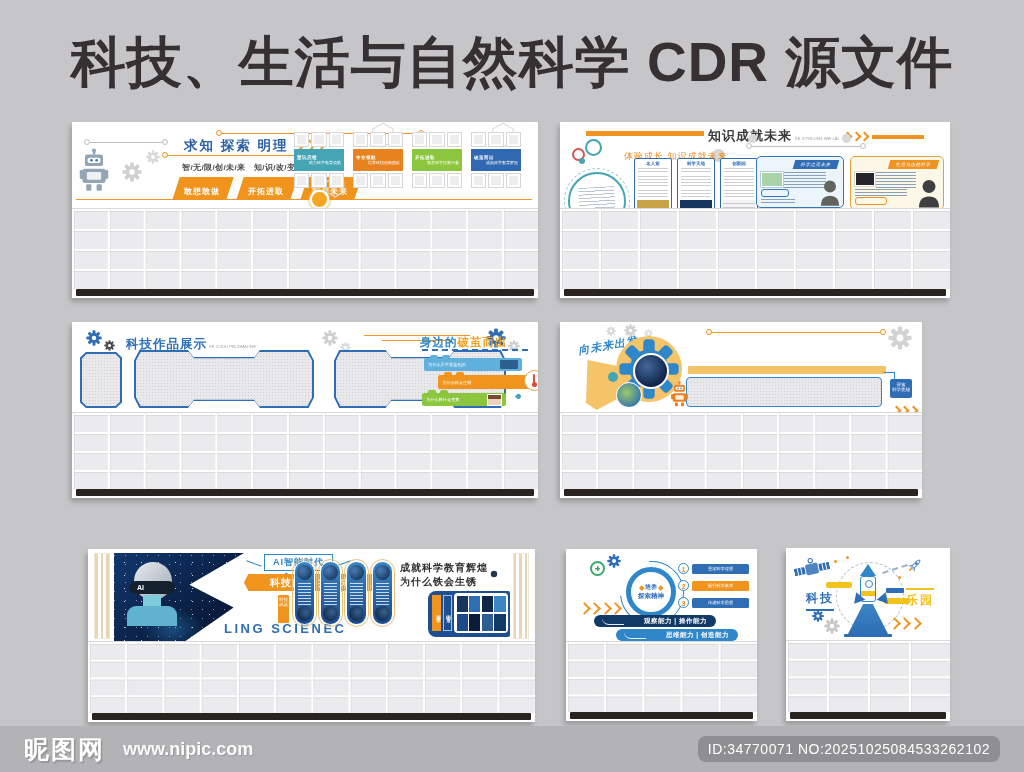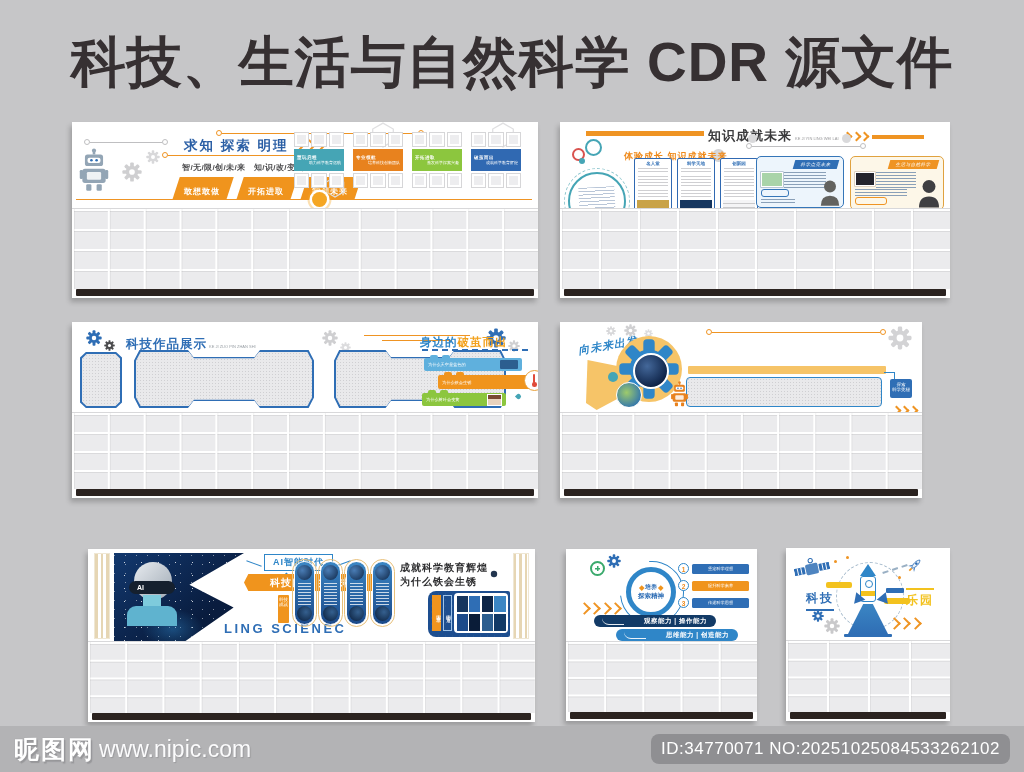--- a/index.html
+++ b/index.html
@@ -29,21 +29,21 @@
   .banner{background:#f0941d;transform:skewX(-18deg);padding:2.5px 9px}
   .banner span{display:inline-block;transform:skewX(18deg);color:#fff;font-size:8px;font-weight:700;letter-spacing:1px}
   .pgroup{width:50px}
   .frames{display:flex;gap:2px;margin:2px 0}
   .frames i{width:14px;height:13px;background:#ededef;border:1px solid #d6d6d8;box-shadow:inset 0 0 0 2px #fff}
   .pblock{height:22px;color:#fff;padding:2px 3px;display:flex;flex-direction:column;justify-content:center;box-sizing:border-box}
   .pblock b{font-size:4.5px;letter-spacing:.5px}.pblock span{font-size:4px;align-self:flex-end}
   
   .p2title{font-size:13px;font-weight:800;color:#3a3a3c;letter-spacing:1px}
   .p2pin{font-size:4px;color:#9a9a9c;margin-left:3px}
-  .p2sub{font-size:9px;font-weight:700;color:#ef8b1d;letter-spacing:1px}
+  .p2sub{font-size:9px;font-weight:400;color:#ef8b1d;letter-spacing:1px}
   .bigcircle{width:54px;height:54px;border:2px solid #45a5b5;border-radius:50%;background:#fff;outline:1px dashed #8fc6ce;outline-offset:3px;position:absolute}
   .bigcircle::before{content:'';position:absolute;left:9px;right:9px;top:13px;bottom:12px;background:repeating-linear-gradient(#b9c6d8 0 1px,transparent 1px 3.4px);transform:rotate(-3deg)}
   .p2card{position:absolute;width:38px;height:54px;background:#fff;border:1px solid #3069b2;border-radius:2px;padding:2px;box-sizing:border-box}
   .p2card b{display:block;font-size:4.5px;color:#2f6eb5;text-align:center}
   .p2noise{display:block;height:30px;margin:2px 1px;background:repeating-linear-gradient(#cfcfd2 0 .8px,transparent .8px 2.8px)}
   .p2img{display:block;height:12px}
   .bubble{position:absolute;border-radius:5px}
   .bhead{position:absolute;top:3px;right:5px;height:9px;line-height:9px;padding:0 7px;color:#fff;font-size:4.5px;letter-spacing:.5px;transform:skewX(-16deg)}
   .tlines{position:absolute;background:repeating-linear-gradient(#8aa0b8 0 .8px,transparent .8px 3px)}
   
@@ -80,24 +80,24 @@
   .p6num{width:11px;height:11px;border-radius:50%;border:1.2px solid #2f86c8;background:#fff;color:#ef8b1d;font-size:6.5px;font-weight:800;text-align:center;line-height:11px;box-sizing:border-box}
   .p6bar{width:57px;height:10px;border-radius:1.5px;color:#fff;font-size:4.2px;line-height:10px;text-align:center}
   .pill{position:absolute;height:12px;border-radius:6px;color:#fff;font-size:6.5px;font-weight:700;display:flex;align-items:center}
   .pill::before{content:'';width:22px;height:6px;margin:0 6px 0 8px;border-bottom:1.2px solid rgba(255,255,255,.9);border-radius:0 0 0 9px}
   .pill span{margin-left:auto;padding-right:9px;letter-spacing:.5px}
   
   .wordblue{position:absolute;font-size:12px;font-weight:800;color:#2f6eb5;letter-spacing:2px;border-bottom:2.5px solid #2f6eb5;padding-bottom:2px}
   .wordyellow{position:absolute;font-size:12px;font-weight:800;color:#f3c21e;letter-spacing:2px;border-top:2.5px solid #f3c21e;padding-top:2px}
   .sparkle{position:absolute;width:3px;height:3px;border-radius:50%;background:#ef9423}
   
-  .footer{position:absolute;left:0;right:0;top:726px;height:46px;background:#b3b3b5;display:flex;align-items:center;padding:0 14px;box-sizing:border-box}
+  .footer{position:absolute;left:0;right:0;top:726px;height:46px;background:#b3b3b5;display:flex;align-items:center;padding:0 24px;box-sizing:border-box}
   .logo-zh{font-size:25px;font-weight:800;color:#fff;letter-spacing:2px;text-shadow:0 0 1px #8e8e90,1.5px 1.5px 1px #97979a}
-  .logo-url{font-size:23px;color:#fbfbfc;margin-left:4px;font-weight:400;text-shadow:1px 1px 1px #9a9a9d}
-  .idbadge{margin-left:auto;background:#8f8f92;color:#fff;font-size:17px;padding:5px 10px;border-radius:8px;letter-spacing:.5px}
+  .logo-url{font-size:18px;color:#fbfbfc;margin-left:18px;font-weight:700;text-shadow:1px 1px 1px #9a9a9d}
+  .idbadge{margin-left:auto;background:#8f8f92;color:#fff;font-size:14px;padding:5px 10px;border-radius:8px;letter-spacing:.5px}
 </style>
 </head>
 <body>
 
 <svg width="0" height="0" style="position:absolute">
 <defs>
   <symbol id="gear" viewBox="-12 -12 24 24">
     <g fill="currentColor">
       <rect x="-2.2" y="-11.5" width="4.4" height="23" rx="1.4"></rect>
       <rect x="-2.2" y="-11.5" width="4.4" height="23" rx="1.4" transform="rotate(45)"></rect>

